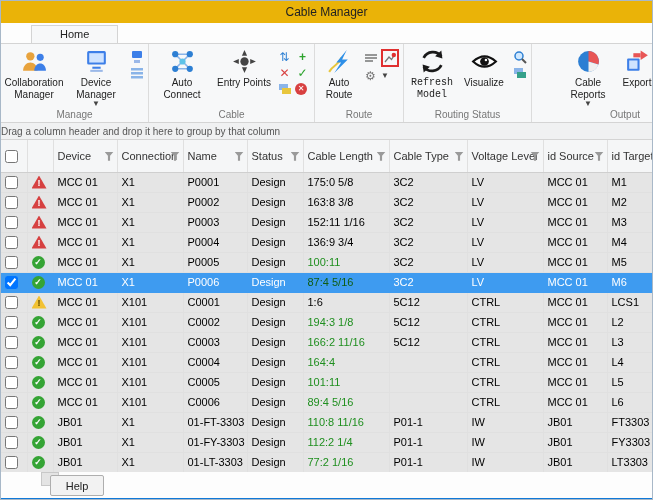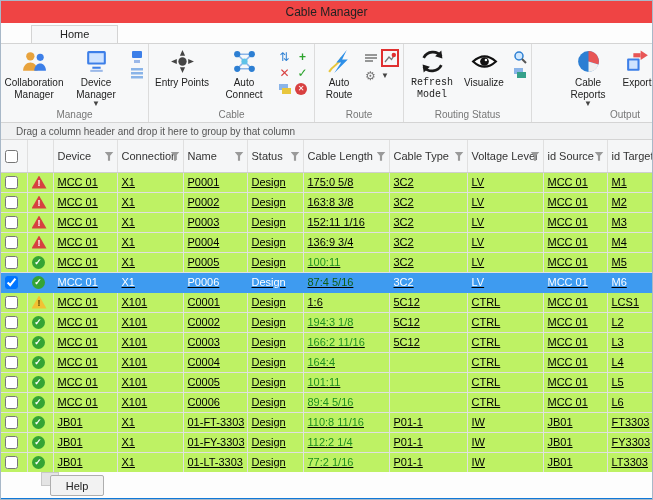--- a/index.html
+++ b/index.html
@@ -2,21 +2,21 @@
 <html><head>
 <meta charset="utf-8">
 <style>
   * { box-sizing: border-box; margin: 0; padding: 0; }
   body { font-family: "Liberation Sans", sans-serif; background: #fff; }
   .window { width: 653px; height: 500px; position: relative; overflow: hidden;
             border: 1px solid #a8b8c8; background: #fdfdfd; }
 
   
   .titlebar { height: 22px; display: flex; align-items: center; justify-content: center;
-              font-size: 12px; color: #222; background: #ef4444; }
+              font-size: 12px; color: #222; background: #eab308; }
 
   
   .tabrow { height: 21px; position: relative; background: #fdfdfd; border-bottom: 1px solid #d4d4d4; }
   .tab { position: absolute; left: 30px; top: 2px; padding: 2px 28px 3px; font-size: 11px;
          background: #f7f8f9; border: 1px solid #d4d4d4; border-bottom: none; color: #222; cursor: default; }
 
   
   .ribbon { height: 79px; background: #f7f8f9; border-bottom: 1px solid #d4d4d4; display: flex; align-items: stretch; }
   .rgroup { display: flex; flex-direction: column; border-right: 1px solid #dcdcdc; padding: 1px 2px 0; }
   .rg-content { flex: 1; display: flex; align-items: stretch; }
@@ -35,24 +35,24 @@
   .si svg { width: 14px; height: 14px; display: block; }
   .si.blue { color: #2d7fd3; } .si.red { color: #d84040; } .si.green { color: #2da32d; }
   .si.gray { color: #777; }
   .redcirc { width: 12px; height: 12px; border-radius: 50%; background: #d84040; color: #fff;
              font-size: 8px; display: inline-flex; align-items: center; justify-content: center; cursor: pointer; }
   .redbox { border: 2px solid #e03030; padding: 1px; display: inline-flex; cursor: pointer; }
   .redbox svg { width: 12px; height: 12px; display: block; }
 
   
   .groupbar { height: 17px; background: #f0f1f2; border-bottom: 1px solid #d4d4d4;
-              font-size: 10px; color: #555; display: flex; align-items: center; padding-left: 15px; }
+              font-size: 10px; color: #555; display: flex; align-items: center; padding-left: 0; }
 
   
-  .gridwrap { height: 332px; overflow: hidden; background: #bef264; text-decoration: underline; }
+  .gridwrap { height: 332px; overflow: hidden; background: #e5e5e5; }
   table.grid { border-collapse: collapse; table-layout: fixed; width: 666px; font-size: 11px; }
   table.grid th, table.grid td { border-right: 1px solid #e0e0e0; border-bottom: 1px solid #e0e0e0;
         padding: 2px 4px; white-space: nowrap; overflow: hidden; text-align: left; height: 20px; }
   table.grid th { background: #f5f6f7; font-weight: normal; color: #333; height: 32px;
         border-bottom: 1px solid #cfcfcf; position: relative; vertical-align: middle; cursor: pointer; }
   .colcap { display: inline-block; }
   .funnel { position: absolute; right: 3px; top: 50%; margin-top: -4px; width: 9px; height: 9px;
             background: #9a9a9a; clip-path: polygon(0 0, 100% 0, 62% 45%, 62% 100%, 38% 100%, 38% 45%);
             cursor: pointer; }
   td.c-check, th.c-check { text-align: center; padding: 0; }
@@ -134,41 +134,41 @@
         </div>
       </div>
       <div class="rg-label">Manage</div>
     </div>
 
     <div class="rgroup">
       <div class="rg-content">
         <button class="bigbtn">
           <span class="bicon">
             <svg viewBox="0 0 26 26">
-                <circle cx="13" cy="13" r="4" fill="#444"></circle>
-                <path d="M13 2 L15.5 7.5 L10.5 7.5 Z" fill="#444"></path>
-                <path d="M13 24 L10.5 18.5 L15.5 18.5 Z" fill="#444"></path>
-                <path d="M2 13 L7.5 10.5 L7.5 15.5 Z" fill="#444"></path>
-                <path d="M24 13 L18.5 15.5 L18.5 10.5 Z" fill="#444"></path>
-              </svg>
-          </span>
-          <span class="blabel">Entry Points</span>
-        </button>
-        <button class="bigbtn">
-          <span class="bicon">
-            <svg viewBox="0 0 26 26">
                 <path d="M6 6 L20 6 L6 20 L20 20 L6 6" stroke="#8ab4e8" stroke-width="1.5" fill="none"></path>
                 <circle cx="6" cy="6" r="3" fill="#2d7fd3"></circle>
                 <circle cx="20" cy="6" r="3" fill="#2d7fd3"></circle>
                 <circle cx="6" cy="20" r="3" fill="#2d7fd3"></circle>
                 <circle cx="20" cy="20" r="3" fill="#2d7fd3"></circle>
                 <circle cx="13" cy="13" r="3" fill="#5fc3e8"></circle>
               </svg>
           </span>
           <span class="blabel">Auto Connect</span>
+        </button>
+        <button class="bigbtn">
+          <span class="bicon">
+            <svg viewBox="0 0 26 26">
+                <circle cx="13" cy="13" r="4" fill="#444"></circle>
+                <path d="M13 2 L15.5 7.5 L10.5 7.5 Z" fill="#444"></path>
+                <path d="M13 24 L10.5 18.5 L15.5 18.5 Z" fill="#444"></path>
+                <path d="M2 13 L7.5 10.5 L7.5 15.5 Z" fill="#444"></path>
+                <path d="M24 13 L18.5 15.5 L18.5 10.5 Z" fill="#444"></path>
+              </svg>
+          </span>
+          <span class="blabel">Entry Points</span>
         </button>
         <div class="smallcol">
           <div class="smallrow">
             <span class="si blue">⇅</span>
             <span class="si green" style="font-weight:bold;">+</span>
           </div>
           <div class="smallrow">
             <span class="si red">✕</span>
             <span class="si green">✓</span>
           </div>

